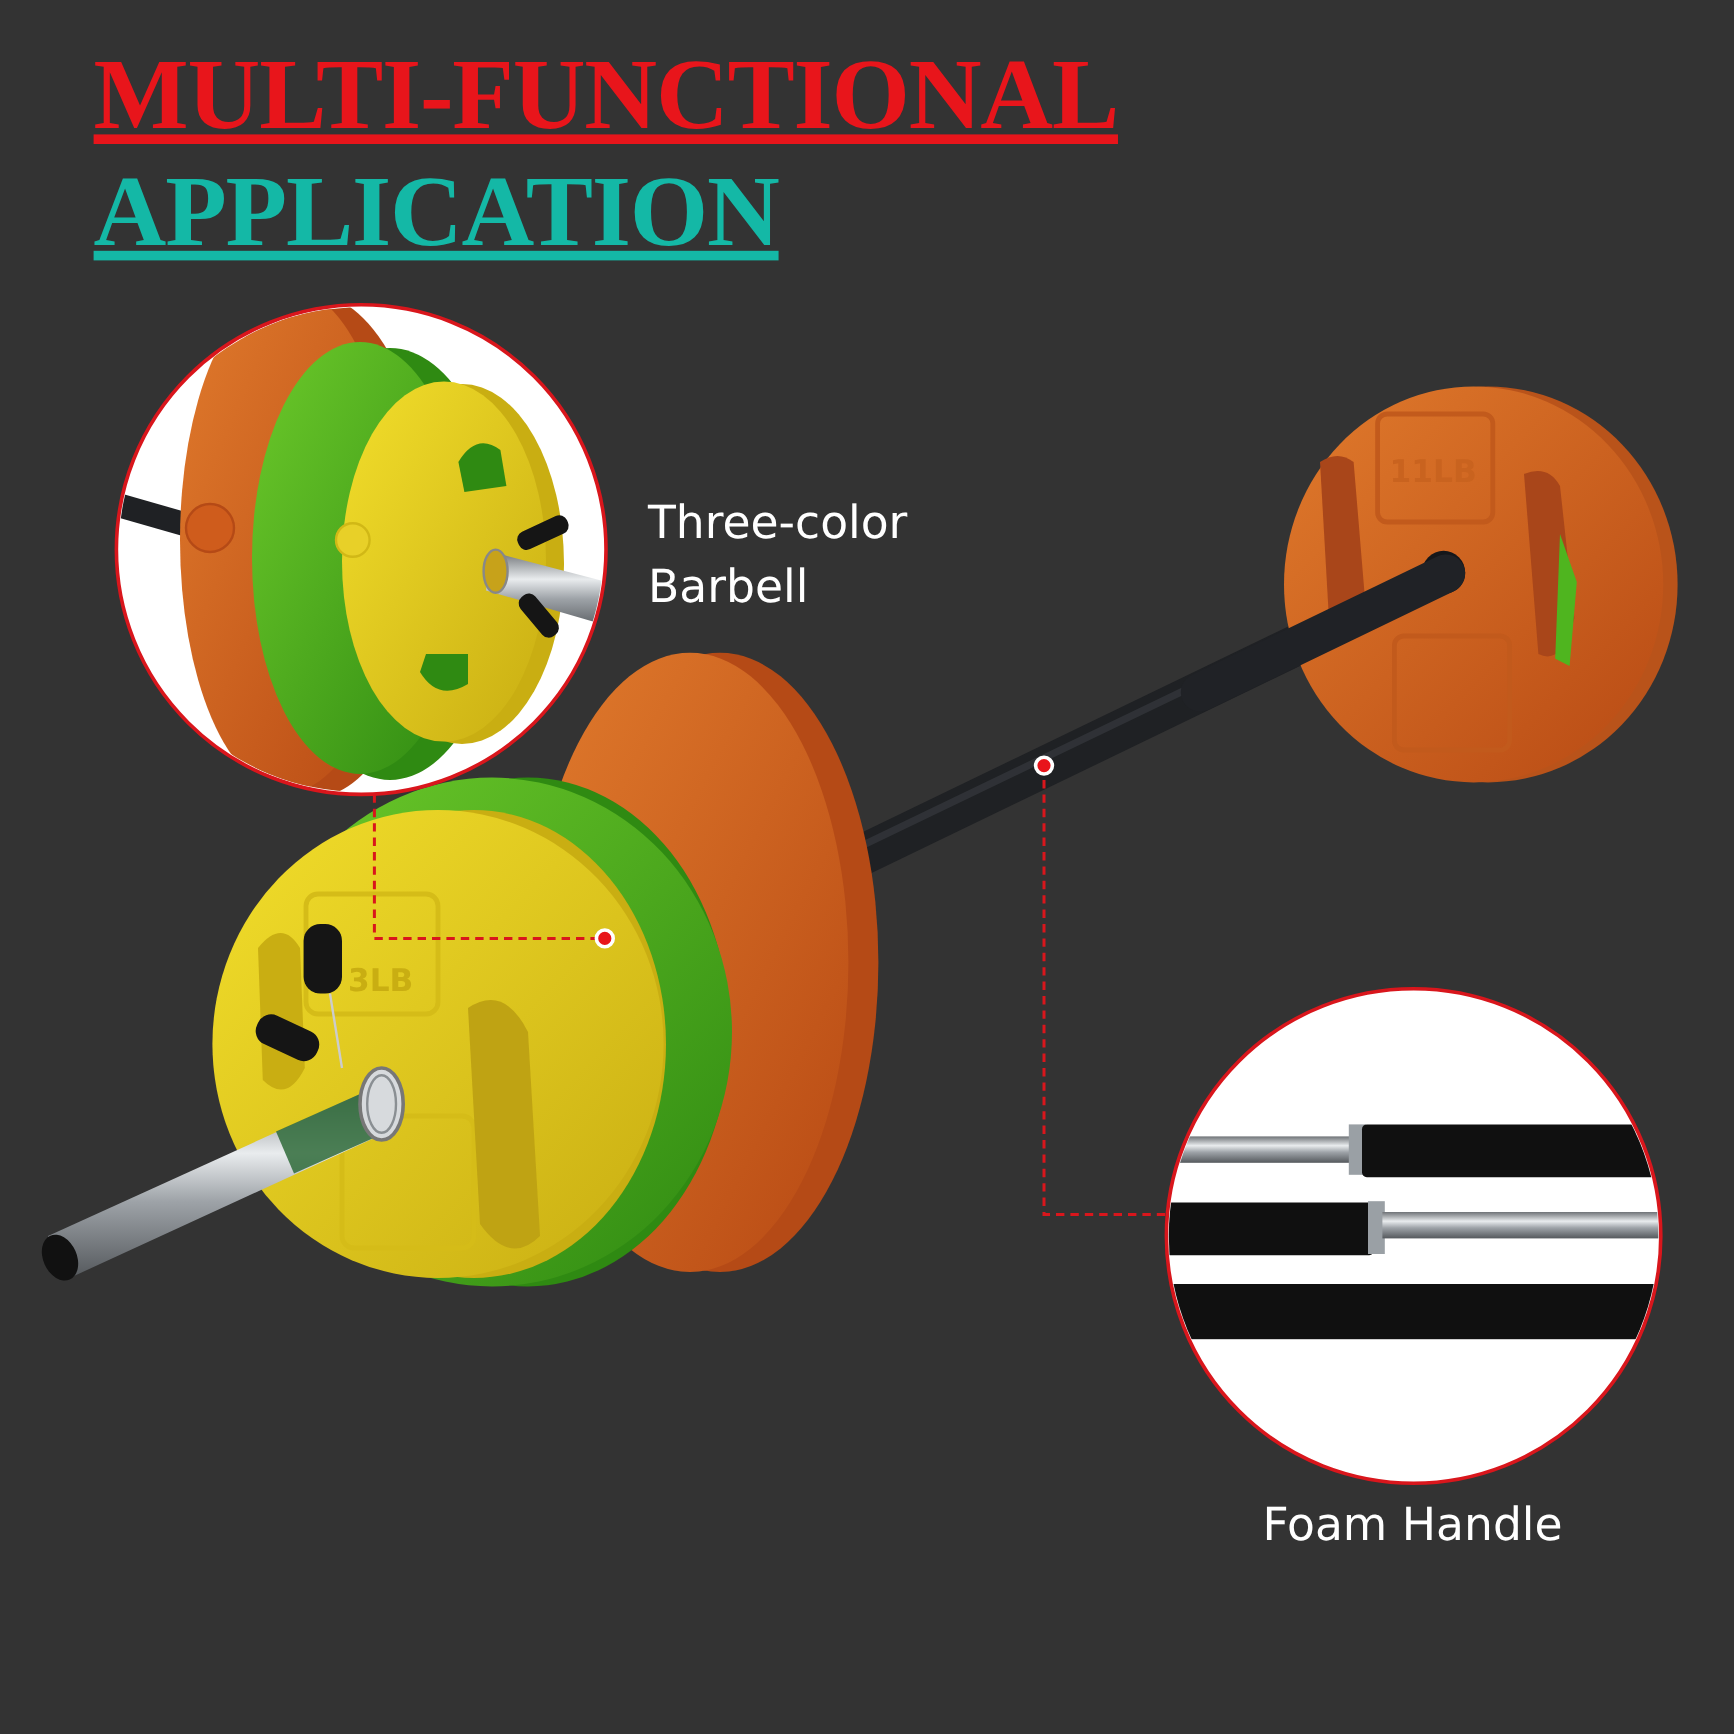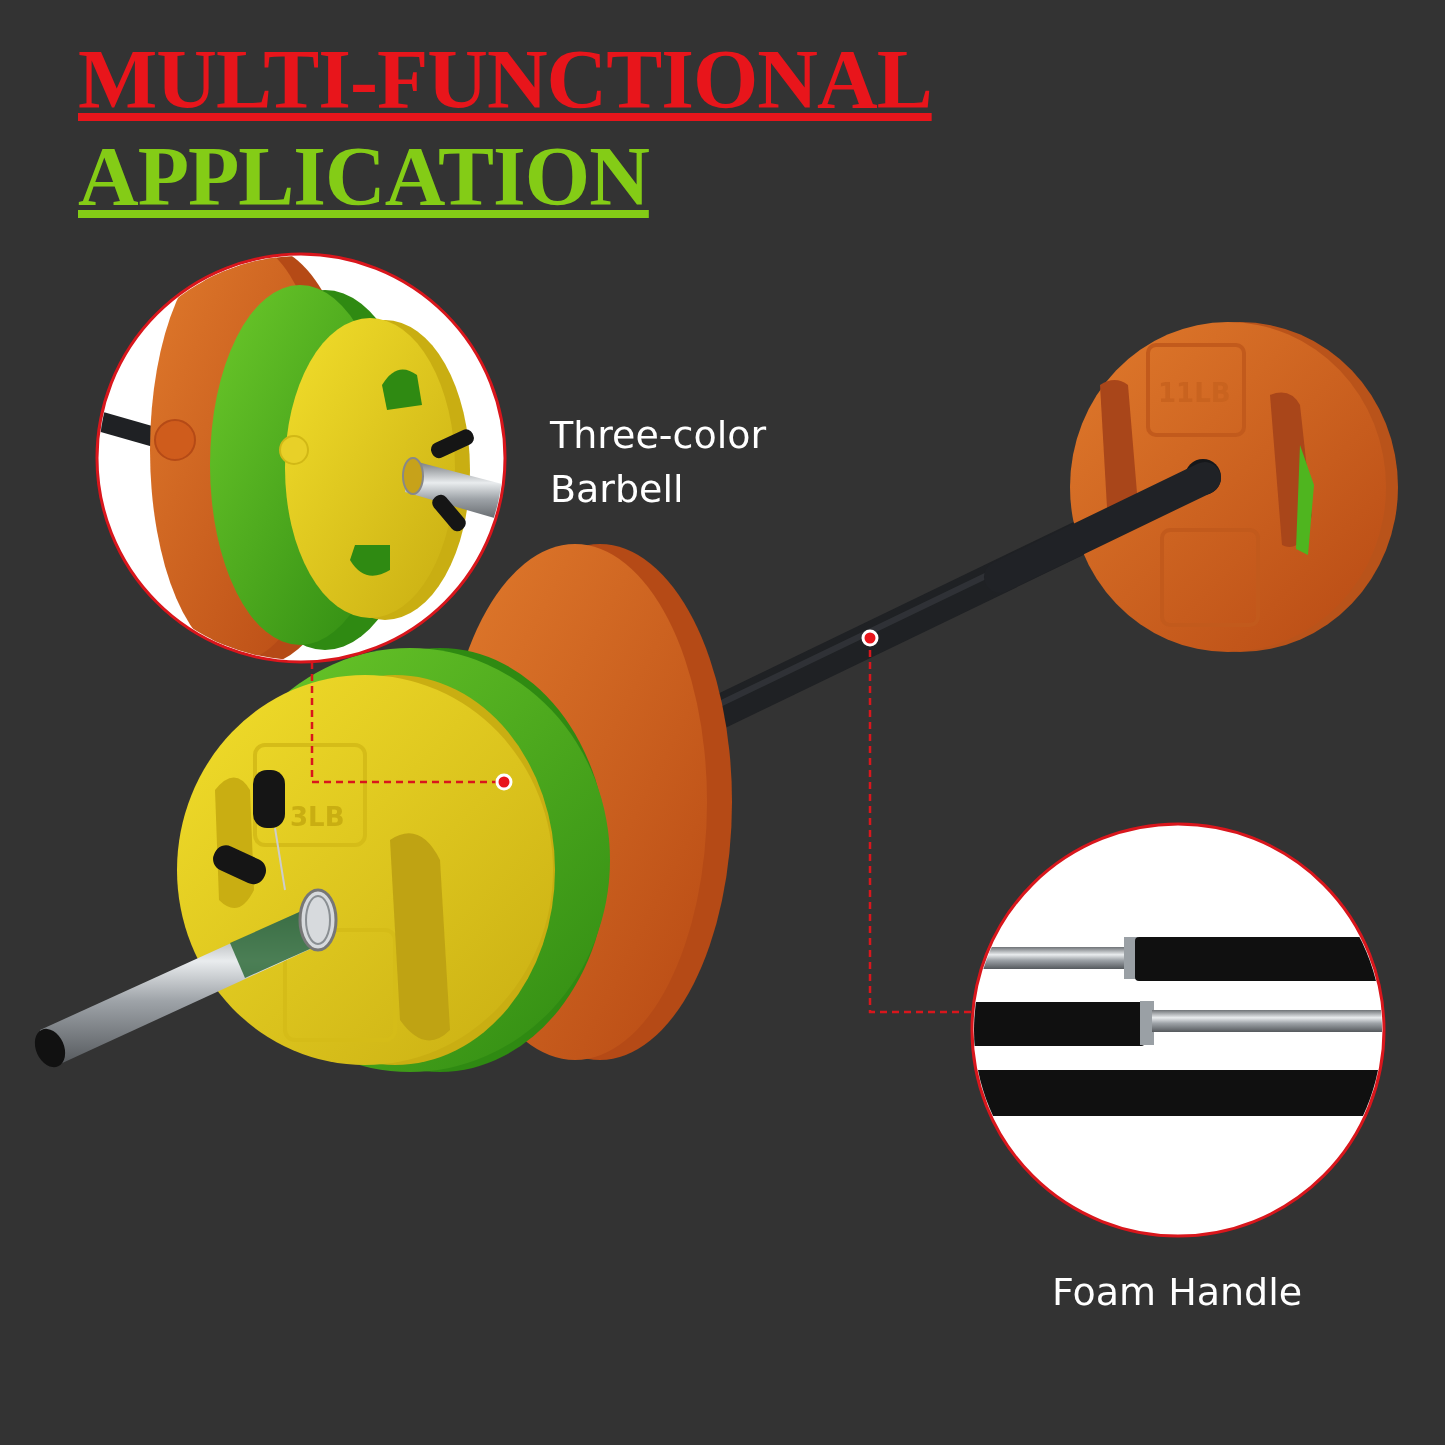--- a/index.html
+++ b/index.html
@@ -26,21 +26,21 @@
     font-family: "DejaVu Sans", sans-serif;
     font-size: 38px;
     line-height: 54px;
   }
   svg.scene { position: absolute; left: 0; top: 0; }
 </style>
 </head>
 <body>
 
 <h1 class="headline line1" style="color:#e8151b">MULTI-FUNCTIONAL</h1>
-<h1 class="headline line2" style="color:#84cc16">APPLICATION</h1>
+<h1 class="headline line2" style="color:#14b8a6">APPLICATION</h1>
 
 <svg class="scene" width="1445" height="1445" viewBox="0 0 1445 1445">
   <defs>
     <linearGradient id="chromeGrad" x1="0" y1="0" x2="0" y2="1">
       <stop offset="0" stop-color="#6f7377"></stop>
       <stop offset="0.35" stop-color="#e9ecee"></stop>
       <stop offset="0.6" stop-color="#9ea3a8"></stop>
       <stop offset="1" stop-color="#55595d"></stop>
     </linearGradient>
     <linearGradient id="orangeGrad" x1="0" y1="0" x2="1" y2="1">
@@ -157,20 +157,20 @@
   <g>
     <polyline points="312,662 312,782 504,782" fill="none" stroke="#d9161c" stroke-width="2.5" stroke-dasharray="7,5"></polyline>
     <circle cx="504" cy="782" r="7" fill="#e8151b" stroke="#ffffff" stroke-width="3"></circle>
   </g>
   <g>
     <polyline points="870,638 870,1012 972,1012" fill="none" stroke="#d9161c" stroke-width="2.5" stroke-dasharray="7,5"></polyline>
     <circle cx="870" cy="638" r="7" fill="#e8151b" stroke="#ffffff" stroke-width="3"></circle>
   </g>
 </svg>
 
-<div class="callout-label" style="left:540px; top:408px;margin-left:10px;">
+<div class="callout-label" style="left:540px; top:408px;">
   <div>Three-color</div>
   <div>Barbell</div>
 </div>
 
-<div class="callout-label" style="left:1052px; top:1243px;margin-top:22px;">
+<div class="callout-label" style="left:1052px; top:1243px;">
   <div>Foam Handle</div>
 </div>
 
 </body></html>

